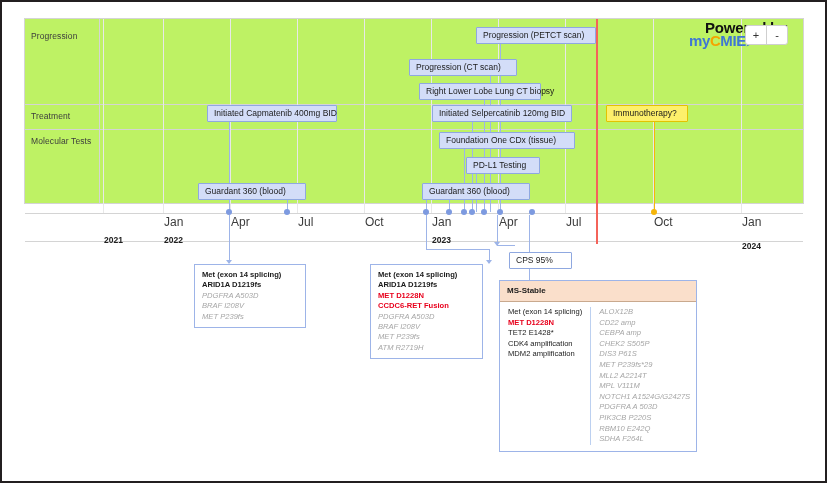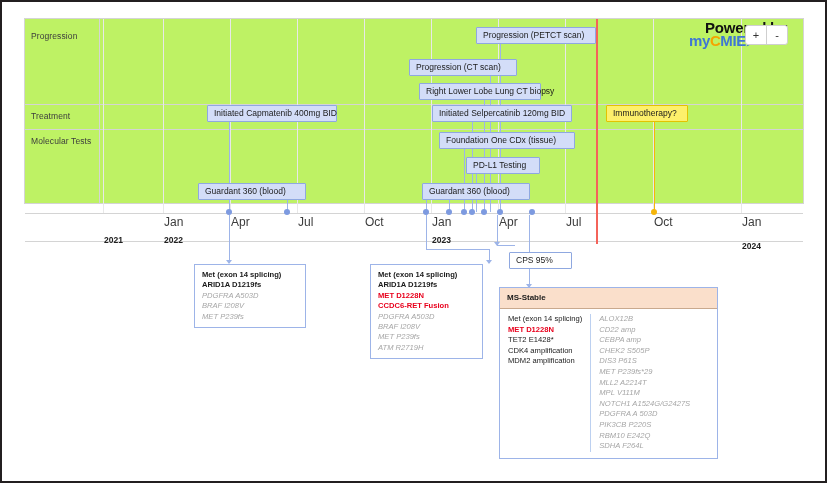--- a/index.html
+++ b/index.html
@@ -190,21 +190,21 @@
       <div class="ln b">Met (exon 14 splicing)</div>
       <div class="ln b">ARID1A D1219fs</div>
       <div class="ln red">MET D1228N</div>
       <div class="ln red">CCDC6-RET Fusion</div>
       <div class="ln grey">PDGFRA A503D</div>
       <div class="ln grey">BRAF I208V</div>
       <div class="ln grey">MET P239fs</div>
       <div class="ln grey">ATM R2719H</div>
     </div>
 
-    <div class="bigpanel" style="left:497px;top:285px;width:219px">
+    <div class="bigpanel" style="left:497px;top:278px;width:198px">
       <div class="hdr">
         <div class="ln">MS-Stable</div>
       </div>
       <div class="cols">
         <div class="col left">
           <div class="ln">Met (exon 14 splicing)</div>
           <div class="ln red">MET D1228N</div>
           <div class="ln">TET2 E1428*</div>
           <div class="ln">CDK4 amplification</div>
           <div class="ln">MDM2 amplification</div>

